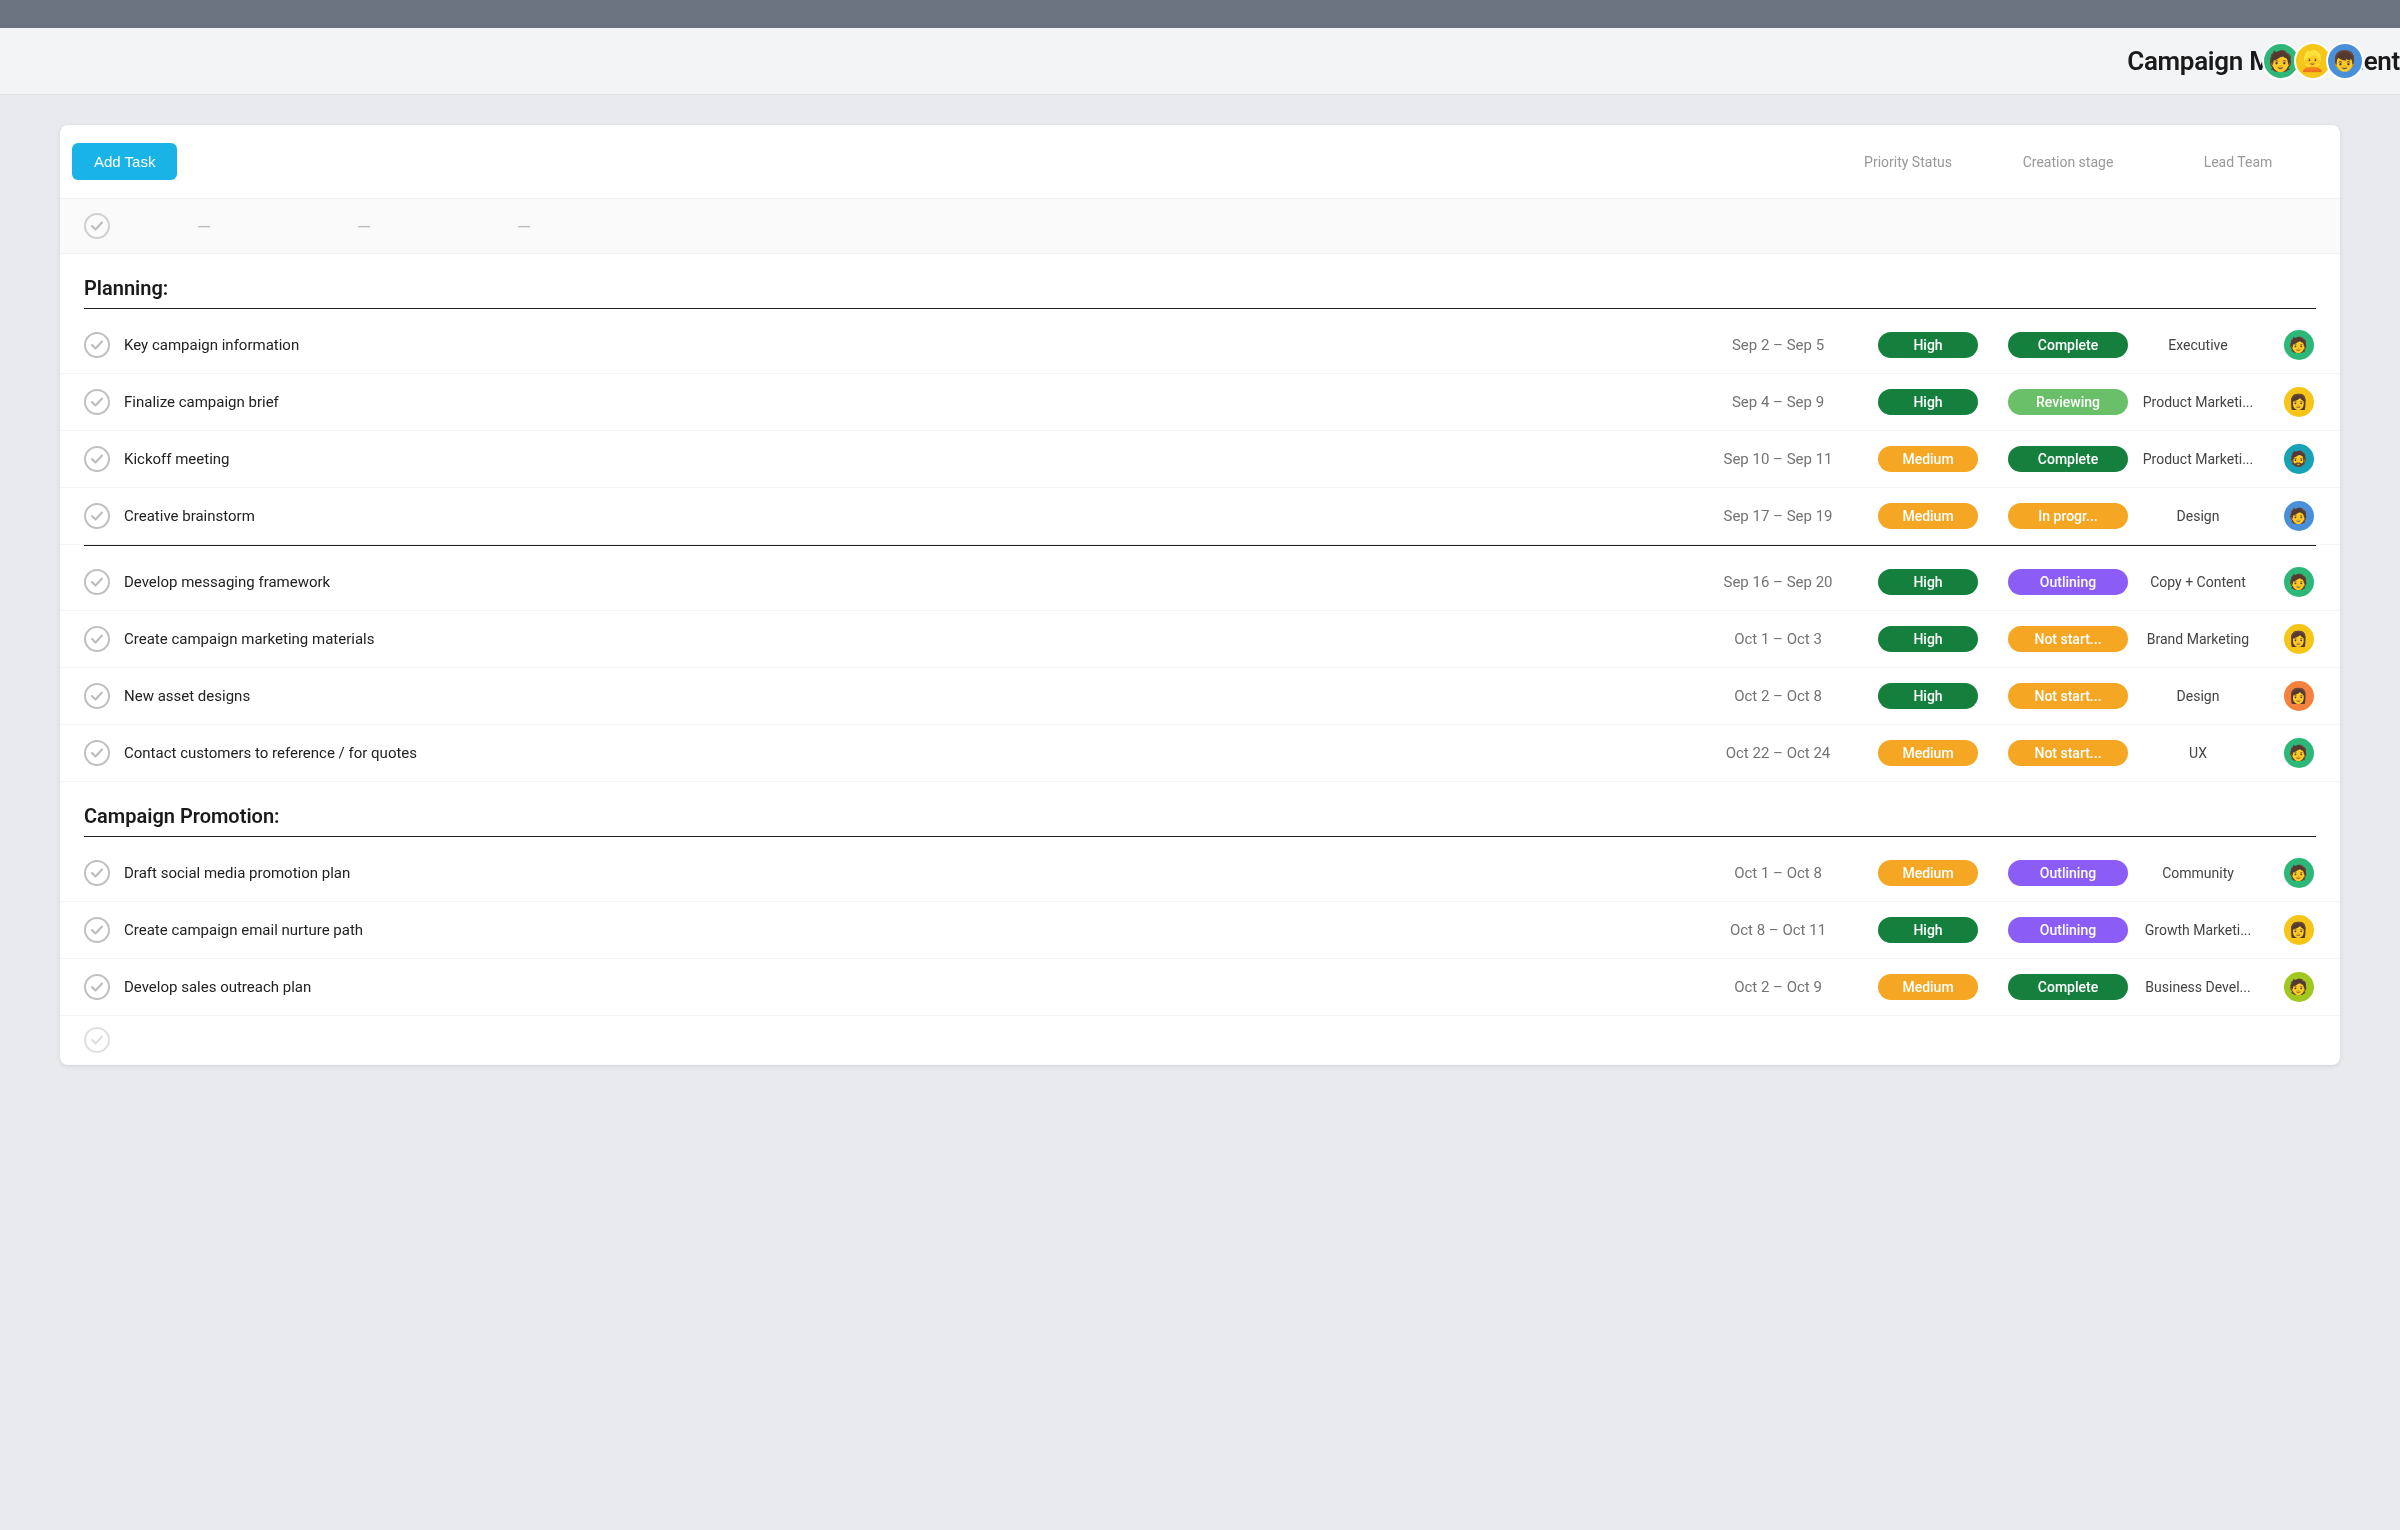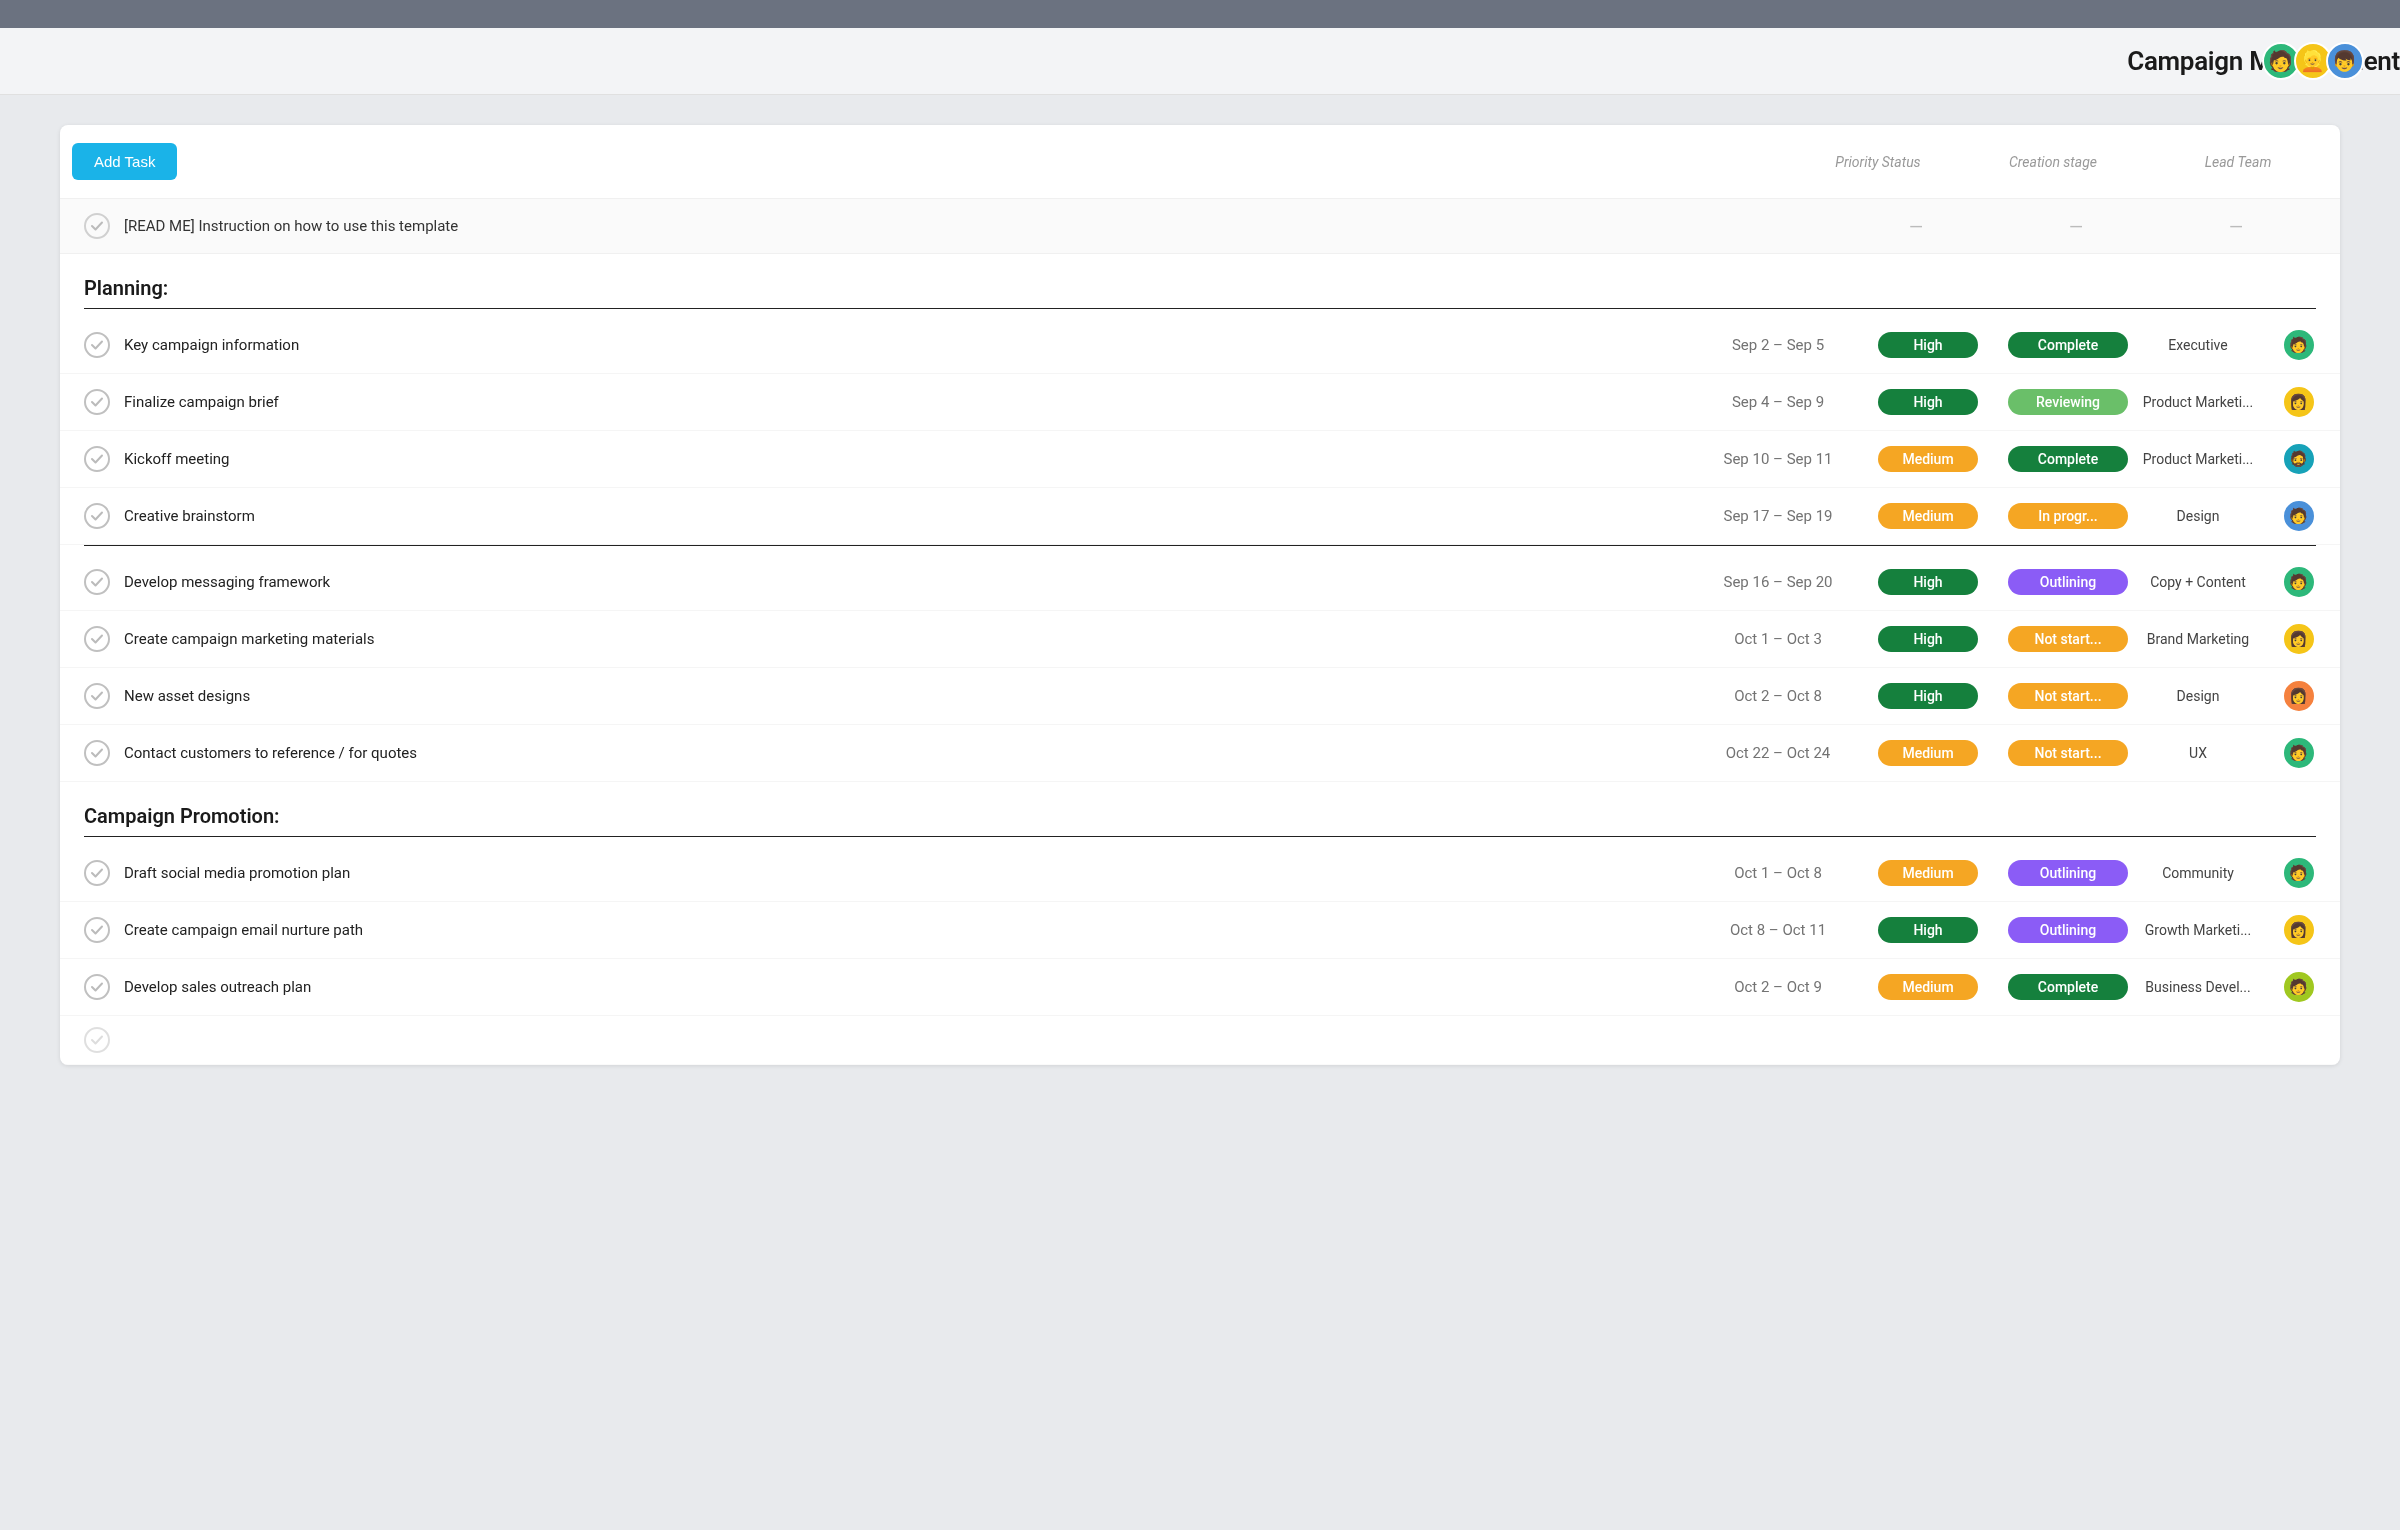--- a/index.html
+++ b/index.html
@@ -73,23 +73,22 @@
       border: none;
       border-radius: 6px;
       padding: 10px 22px;
       font-size: 15px;
       font-weight: 500;
       cursor: pointer;
       margin-right: auto;
     }
     .col-headers {
       display: flex;
-      gap: 15px;
+      gap: 0;
       margin-left: auto;
-      font-style: italic;
     }
     .col-header {
       font-size: 14px;
       color: #999;
       font-weight: 400;
       width: 160px;
       text-align: center;
     }
     .col-header-lead {
       width: 180px;
@@ -249,21 +248,20 @@
         <div class="col-header col-header-lead">Lead Team</div>
       </div>
     </div>
 
     <div class="read-me-row">
       <div class="check-icon">
         <svg viewBox="0 0 14 14" fill="none">
           <polyline points="2,7 5.5,10.5 12,3.5" stroke="#bbb" stroke-width="2" stroke-linecap="round" stroke-linejoin="round"></polyline>
         </svg>
       </div>
-      <span class="read-me-label">[READ ME] Instruction on how to use this template</span>
       <div class="read-me-dash">—</div>
       <div class="read-me-dash">—</div>
       <div class="read-me-dash">—</div>
     </div>
 
     <div id="sections-container">
         <div>
           <div class="section-header">Planning:</div>
           <hr class="section-divider">
           <div class="task-row">

